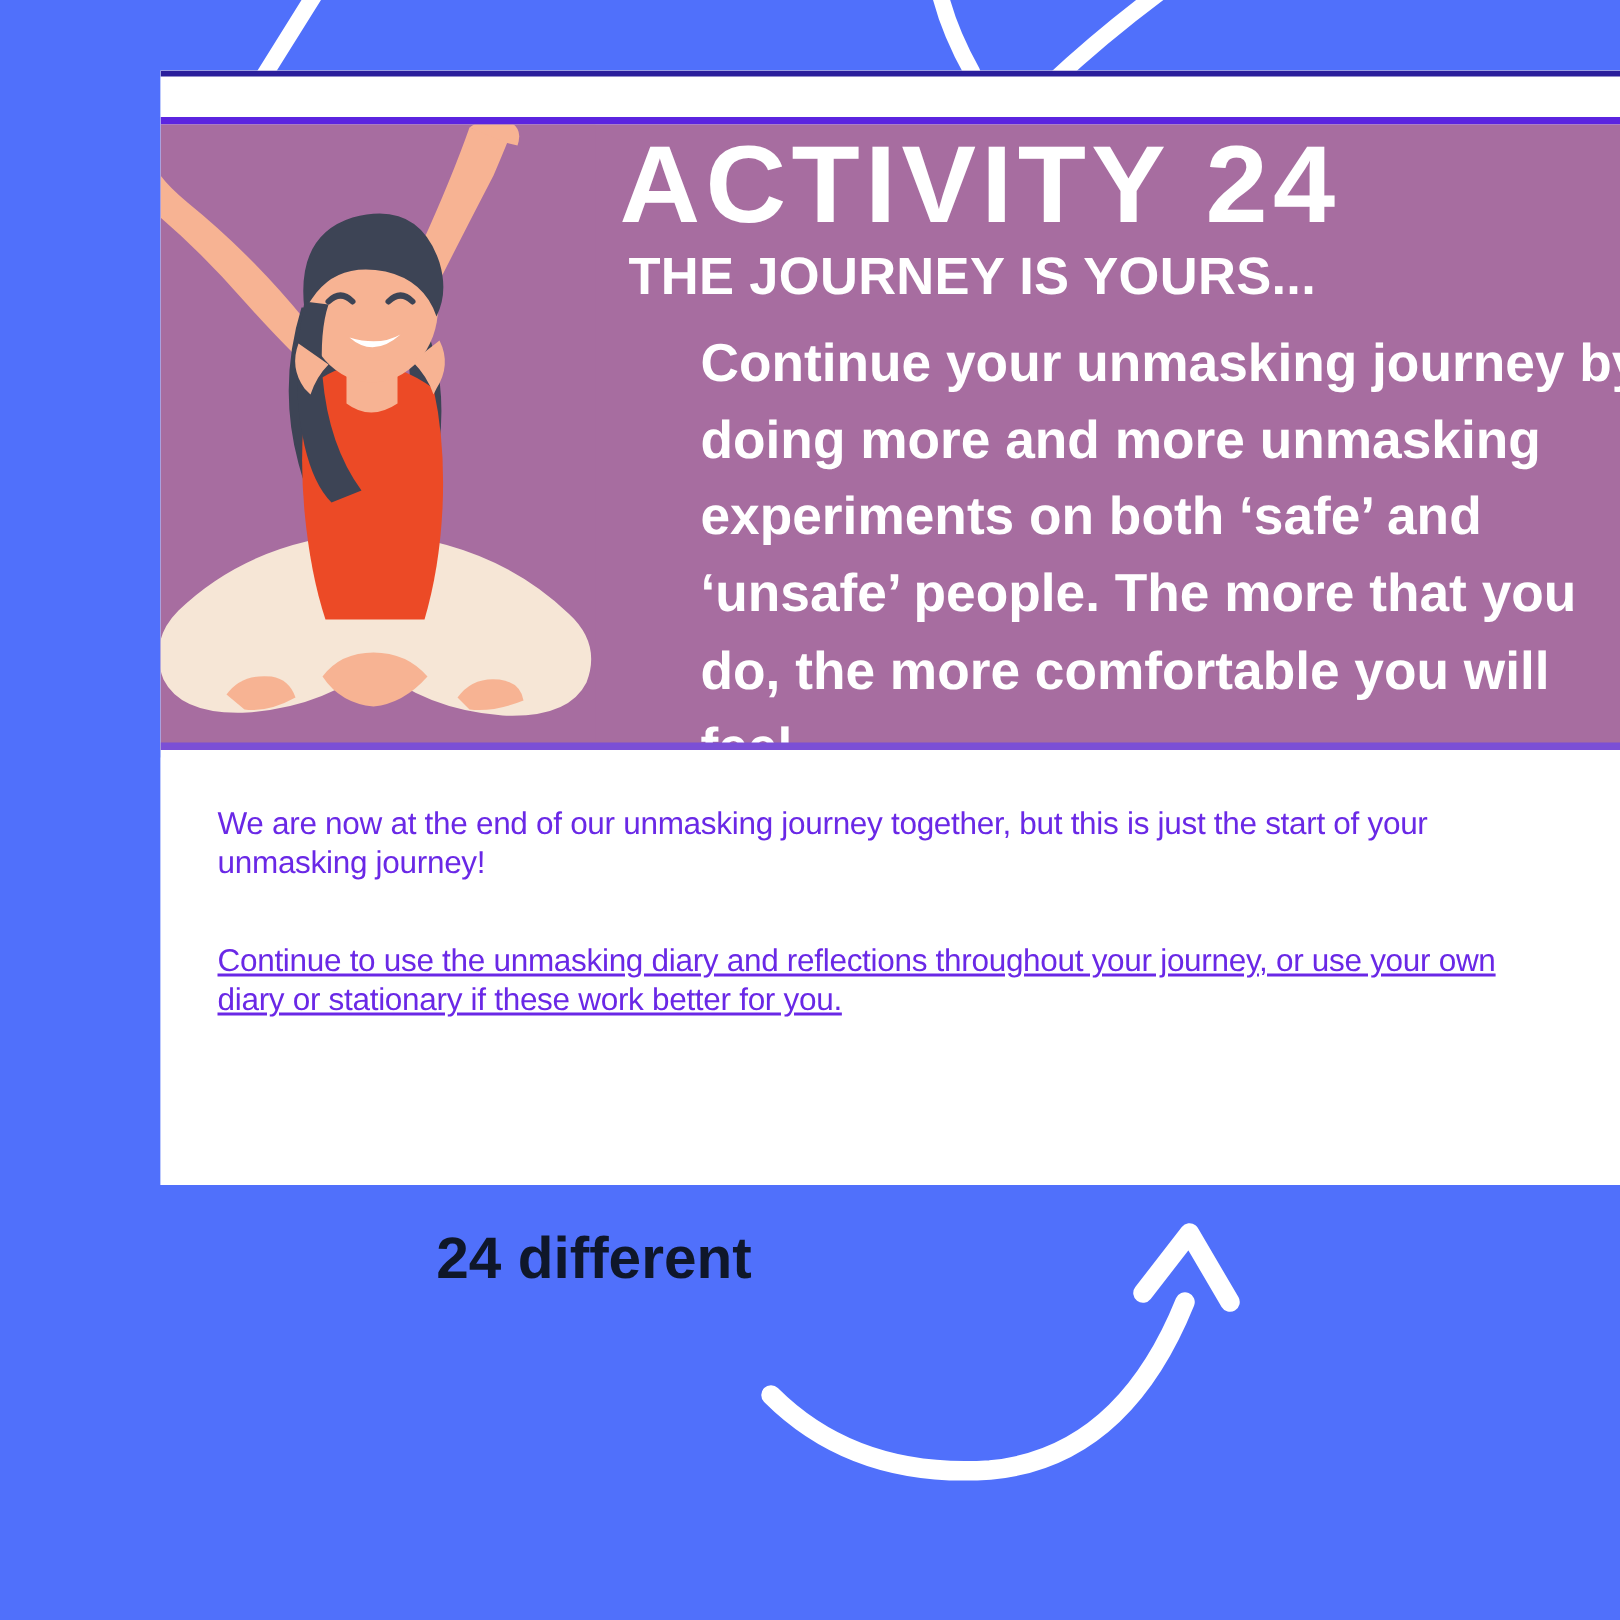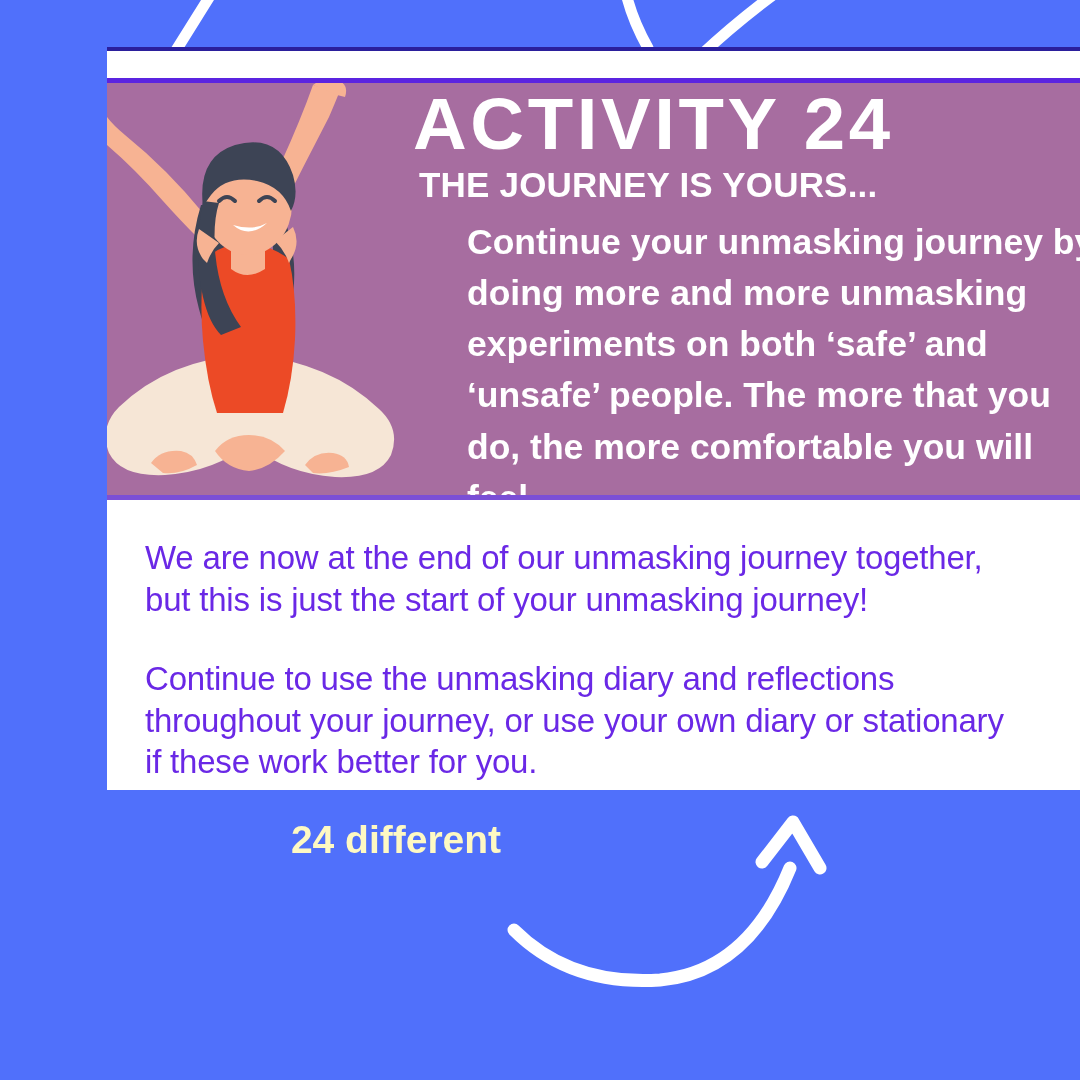--- a/index.html
+++ b/index.html
@@ -140,45 +140,45 @@
     left: 0;
     top: 458px;
     width: 100%;
     bottom: 0;
     background: #ffffff;
     padding: 32px 40px 0 38px;
     box-sizing: border-box;
   }
   #worksheet-body p {
     margin: 0 0 38px 0;
-    font-size: 33px;
+    font-size: 21px;
     line-height: 1.26;
     color: #6a28e6;
     font-weight: 400;
     max-width: 880px;
     letter-spacing: -0.2px;
   }
-  #worksheet-body p:last-child { margin-bottom: 16px; }
+  #worksheet-body p:last-child { margin-bottom: 16px; text-decoration: underline; }
 
   
   #caption-band {
     position: absolute;
     left: 0;
     top: 790px;
     width: 1080px;
     height: 290px;
     background: #5070fb;
   }
   #caption-text {
     position: absolute;
     left: 140px;
     top: 22px;
     width: 512px;
     text-align: center;
-    color: #fef9c3;
+    color: #0f172a;
     font-size: 39px;
     font-weight: 700;
     line-height: 1.42;
   }
   #caption-arrow {
     position: absolute;
     left: 490px;
     top: 808px;
     width: 360px;
     height: 190px;

